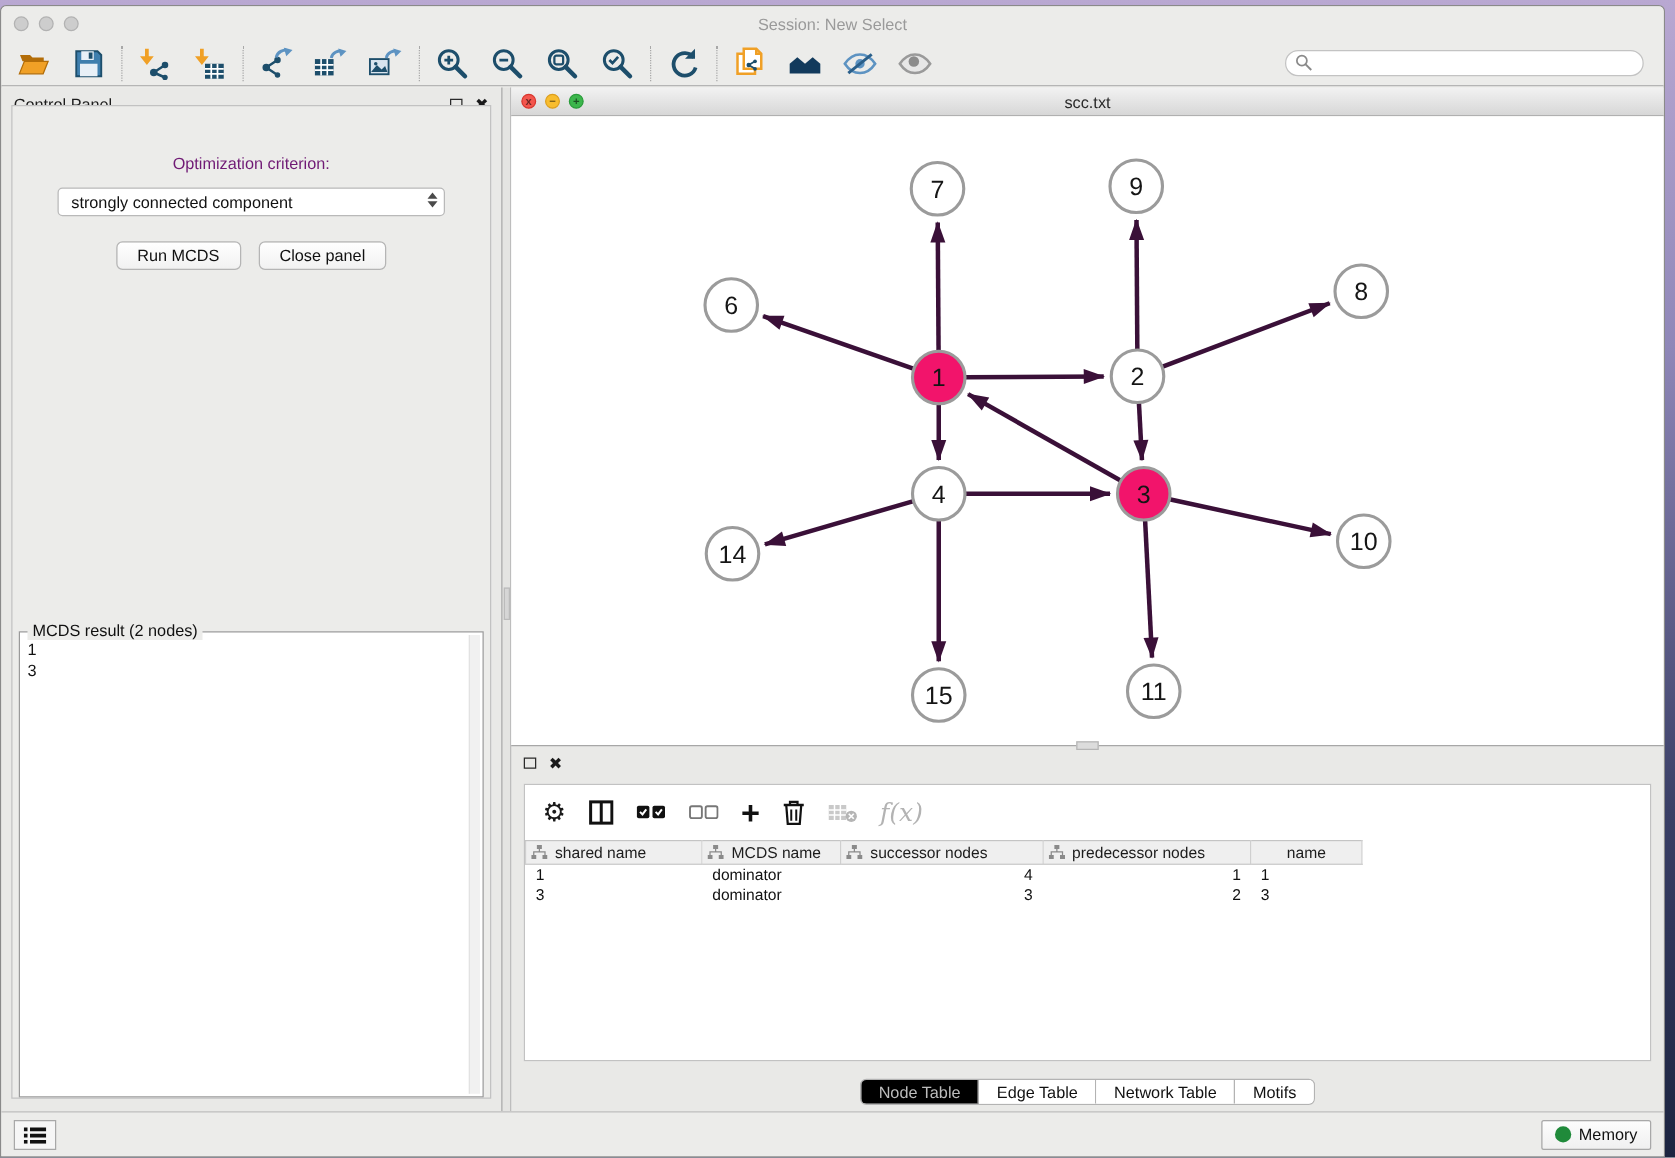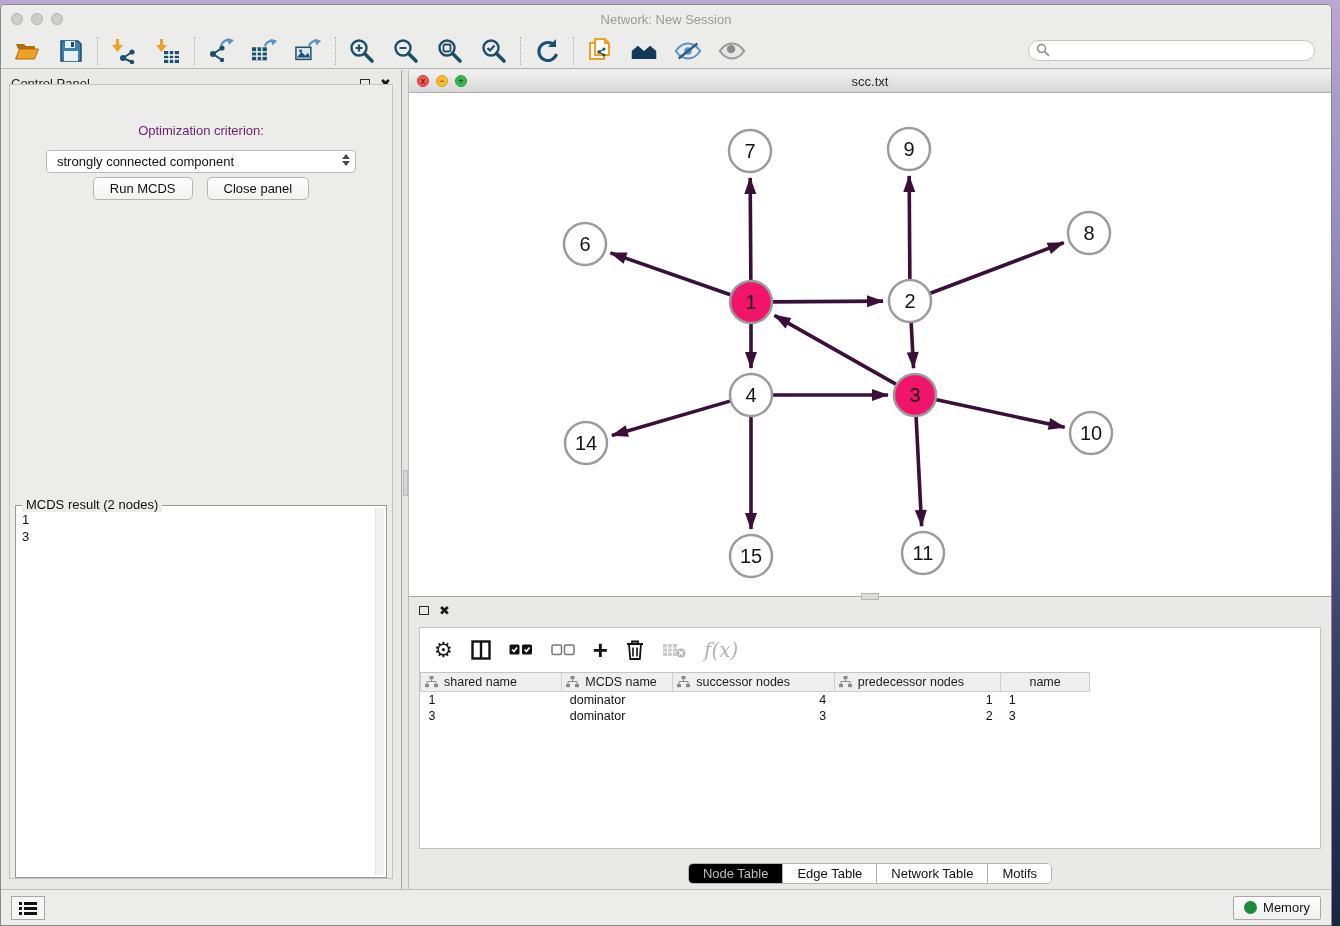--- a/index.html
+++ b/index.html
@@ -41,21 +41,21 @@
   .seg .seg-item:last-child { border-right:none; }
   .seg .seg-item.sel-disabled { background:#e2e2e2; color:#b9c0c8; }
 
   .cp-content { flex:1; margin:-12px 8px 10px 8px; padding-top:12px; border:1px solid #c2c2c2; background:#ececea; display:flex; flex-direction:column; align-items:center; }
   .opt-label { margin-top:26px; font-size:13px; color:#701a75; }
   .opt-select { margin-top:12px; width:310px; height:23px; background:#fff; border:1px solid #b9b9b9; border-radius:4px; display:flex; align-items:center; padding-left:10px; font-size:13px; color:#111; position:relative; cursor:default; }
   .opt-stepper { position:absolute; right:5px; top:3px; display:flex; flex-direction:column; gap:2px; }
   .opt-stepper i { width:0; height:0; border-left:4px solid transparent; border-right:4px solid transparent; }
   .opt-stepper .up { border-bottom:5px solid #4a4a4a; }
   .opt-stepper .down { border-top:5px solid #4a4a4a; }
-  .cp-buttons { margin-top:4px; display:flex; gap:14px; }
+  .cp-buttons { margin-top:20px; display:flex; gap:14px; }
   .btn { height:23px; padding:0 16px; font-size:13px; color:#111; background:linear-gradient(#ffffff,#f1f1f1); border:1px solid #b5b5b5; border-radius:5px; cursor:default; }
 
   .mcds-box { margin-top:auto; width:372px; height:373px; border:1px solid #9a9a9a; position:relative; background:#fff; }
   .mcds-legend { position:absolute; top:-9px; left:6px; background:#ececea; padding:0 4px; font-size:13px; color:#111; }
   .mcds-text { position:absolute; inset:2px 11px 2px 2px; font-size:13px; line-height:17px; color:#111; padding:3px 4px; white-space:pre; overflow:hidden; }
   .mcds-scroll { position:absolute; top:2px; bottom:2px; right:2px; width:9px; background:#f1f1f1; border-left:1px solid #e2e2e2; }
 
   .v-splitter { width:8px; background:#e4e4e2; border-left:1px solid #a9a9a9; border-right:1px solid #bdbdbd; position:relative; }
   .v-grip { position:absolute; top:400px; left:1px; width:5px; height:26px; background:#d6d6d6; border:1px solid #bbb; }
 
@@ -103,21 +103,21 @@
 <body>
 
 <div class="app-window">
 
   <div class="titlebar">
     <div class="traffic">
       <span class="dot"></span>
       <span class="dot"></span>
       <span class="dot"></span>
     </div>
-    <div class="title-text">Network: New Session</div>
+    <div class="title-text">Session: New Select</div>
   </div>
 
   <div class="toolbar">
     <div class="tb-group" style="padding-left:2px;">
       <span class="tb-icon">
         <svg width="26" height="24" viewBox="0 0 26 24">
             <path d="M2 5h8l2 2h9v3H4z" fill="#b36d08"></path>
             <path d="M5.5 10h19l-4 10H1.5z" fill="#f0a026" stroke="#b36d08" stroke-width="1"></path>
           </svg>
       </span>

